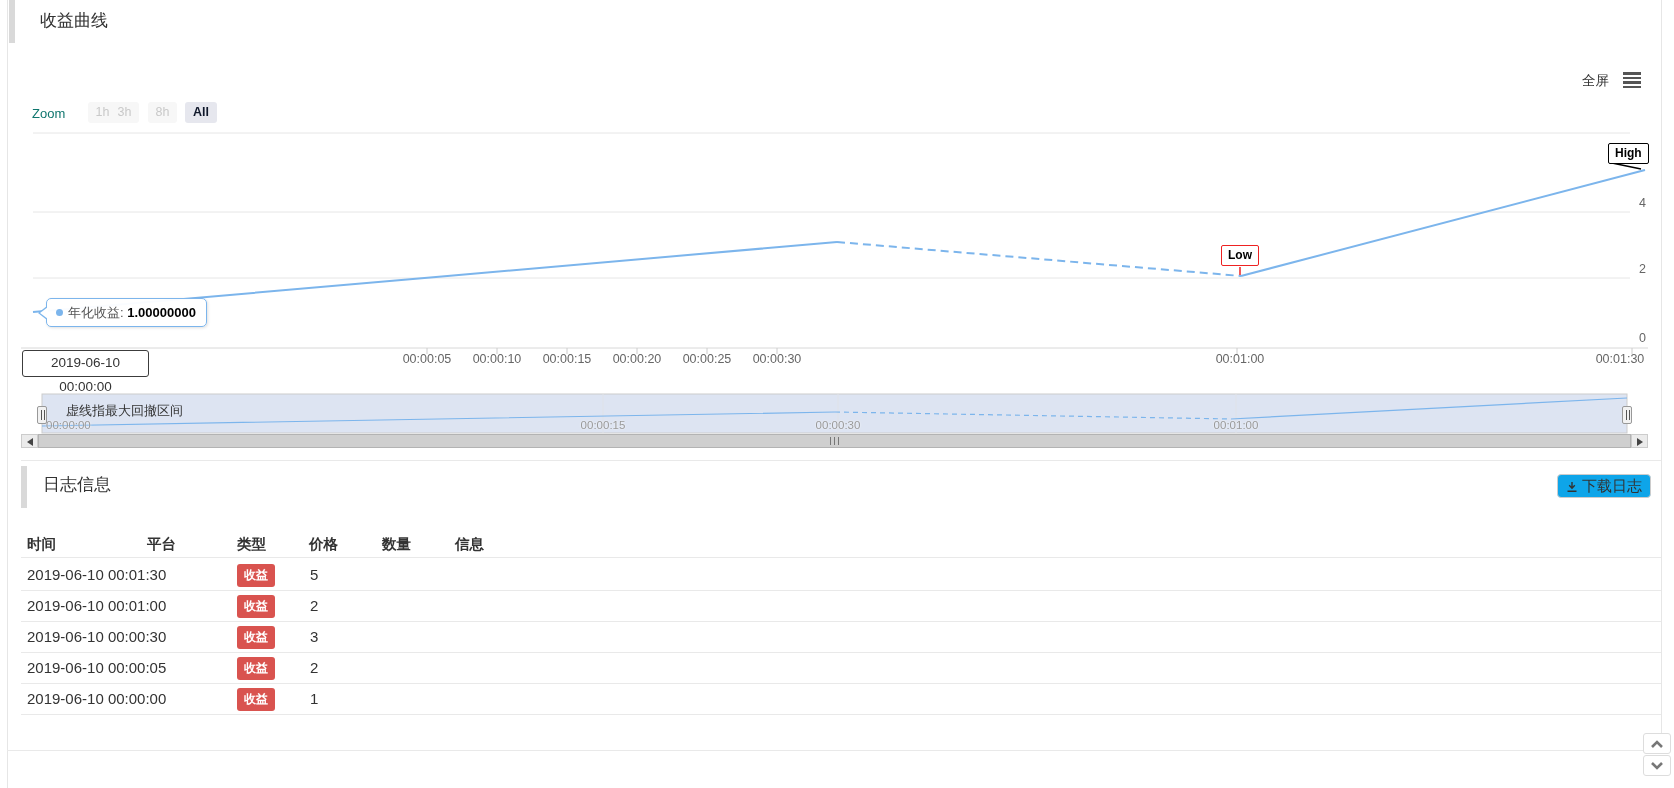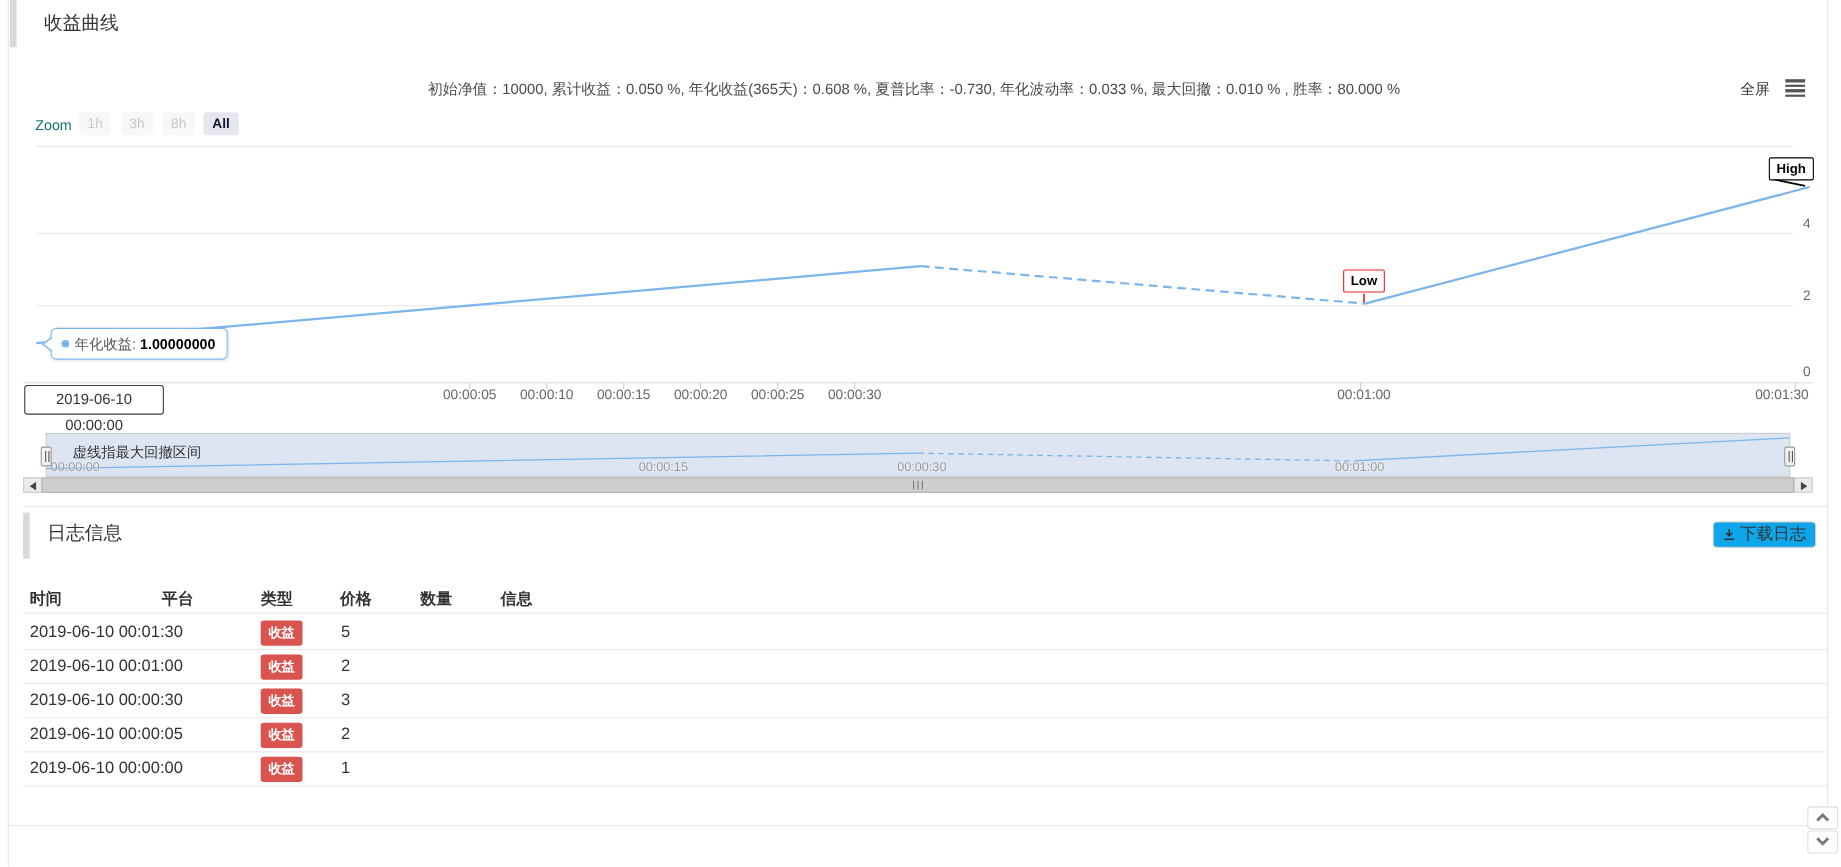--- a/index.html
+++ b/index.html
@@ -125,31 +125,30 @@
     </g>
   </svg>
 
   <div class="abs vline" style="left:7px;top:0;height:788px"></div>
   <div class="abs vline" style="left:1661px;top:0;height:750px"></div>
   <div class="abs hline" style="left:7px;top:750px;width:1654px"></div>
   <div class="abs thumbbar" style="left:9px;top:0;width:6px;height:43px"></div>
   <div class="abs thumbbar" style="left:21px;top:466px;width:6px;height:42px"></div>
 
   <div class="abs sec-title" style="left:40px;top:9px">收益曲线</div>
-  <div class="abs stats">初始净值：10000, 累计收益：0.050 %, 年化收益(365天)：0.608 %, 夏普比率：-0.730, 年化波动率：0.033 %, 最大回撤：0.010 % , 胜率：80.000 %</div>
   <div class="abs fullscreen">全屏</div>
   <div class="abs burger">
     <i></i>
       <i></i>
       <i></i>
       <i></i>
   </div>
 
   <div class="abs zoom-label">Zoom</div>
-  <div class="abs rbtn dis" style="left:72px;width:29px">1h</div>
+  <div class="abs rbtn dis" style="left:88px;width:29px">1h</div>
   <div class="abs rbtn dis" style="left:110px;width:29px">3h</div>
   <div class="abs rbtn dis" style="left:148px;width:29px">8h</div>
   <div class="abs rbtn act" style="left:185px;width:32px">All</div>
 
   <div class="abs ylab" style="left:1600px;top:196px">4</div>
   <div class="abs ylab" style="left:1600px;top:262px">2</div>
   <div class="abs ylab" style="left:1600px;top:331px">0</div>
 
   <div class="abs xlab" style="left:385px">00:00:05</div>
   <div class="abs xlab" style="left:455px">00:00:10</div>

